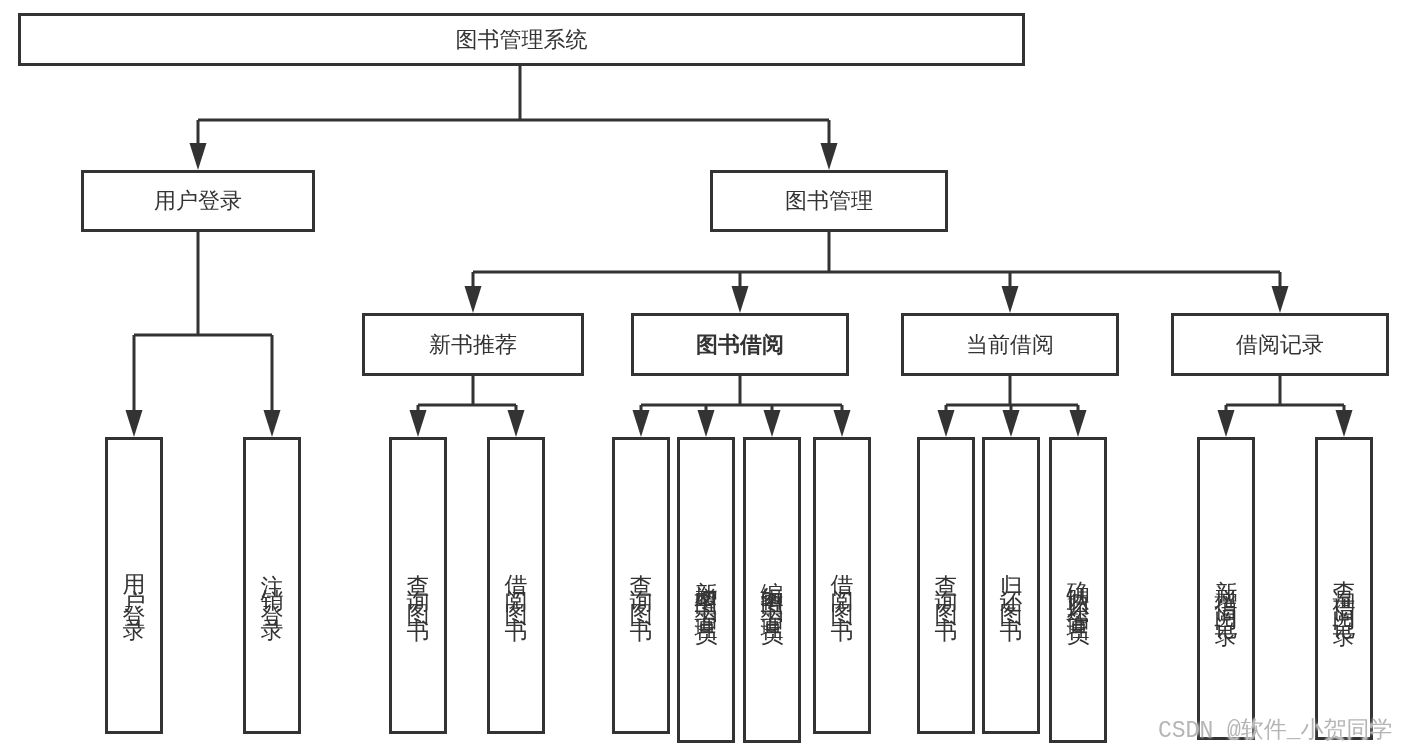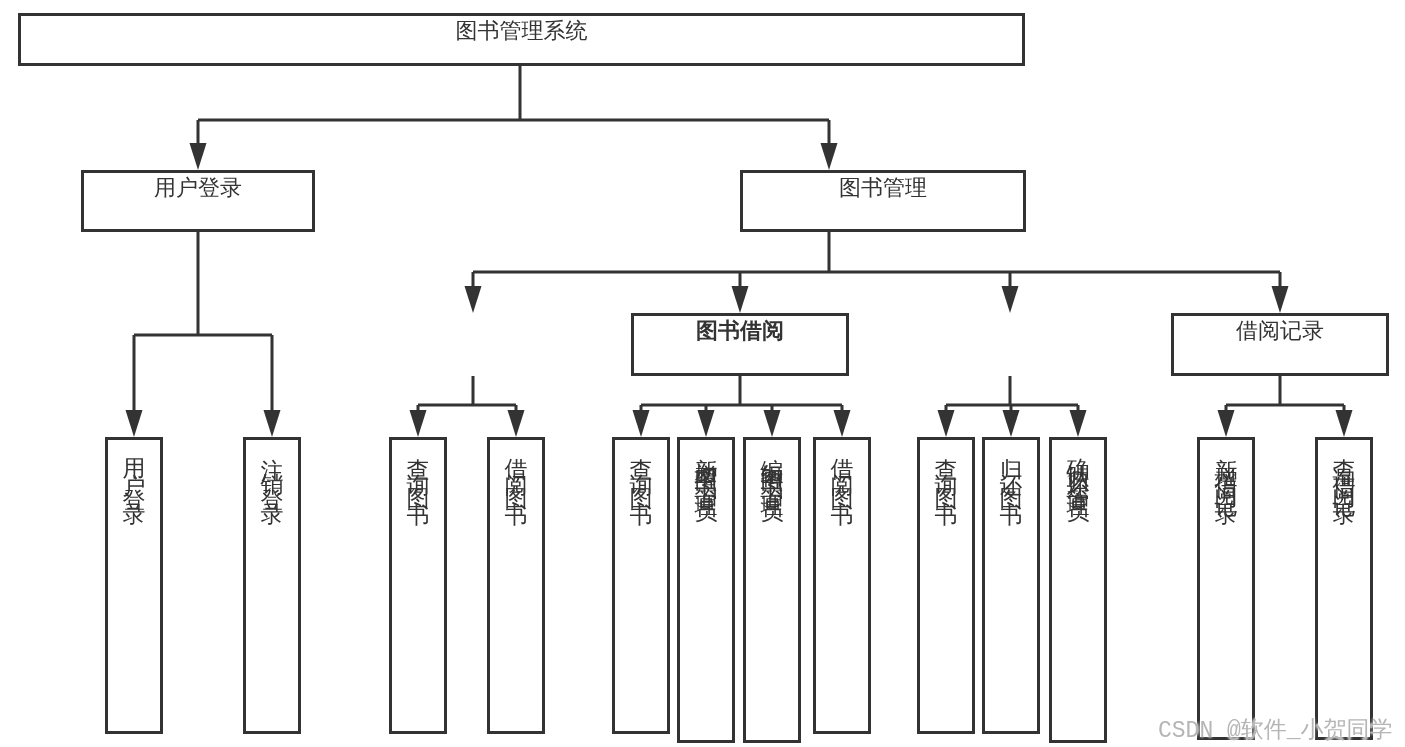--- a/index.html
+++ b/index.html
@@ -29,20 +29,21 @@
   .connector-layer polygon {
     fill: var(--line, #333333);
     stroke: none;
   }
   .hbox, .vbox {
     position: absolute;
     box-sizing: border-box;
     border: 3px solid var(--line, #333333);
     background: #ffffff;
     display: flex;
+    align-items: center;
     justify-content: center;
     color: var(--text, #333333);
   }
   .hbox { font-size: 22px; }
   .vbox {
     width: 58px;
     top: 437px;
     height: 297px;
     font-size: 23px;
   }
@@ -53,21 +54,21 @@
     white-space: nowrap;
   }
   .vbox--mid span  { letter-spacing: 9px; }
   .vbox--long span { letter-spacing: 6px; }
   .vbox--tall { height: 306px; }
   .vbox--rec  { height: 303px; }
 
   
   #n-root { left: 18px;   top: 13px;  width: 1007px; height: 53px; }
   #n-user { left: 81px;   top: 170px; width: 234px;  height: 62px; }
-  #n-mgmt { left: 740px;  top: 170px; width: 286px;  height: 62px; }
+  #n-mgmt { left: 710px;  top: 170px; width: 238px;  height: 62px; }
   #n-rec  { left: 362px;  top: 313px; width: 222px;  height: 63px; }
   #n-bor  { left: 631px;  top: 313px; width: 218px;  height: 63px; font-weight: bold; }
   #n-cur  { left: 901px;  top: 313px; width: 218px;  height: 63px; }
   #n-his  { left: 1171px; top: 313px; width: 218px;  height: 63px; }
   #n-a1 { left: 105px; }  #n-a2 { left: 243px; }
   #n-b1 { left: 389px; }  #n-b2 { left: 487px; }
   #n-c1 { left: 612px; }  #n-c2 { left: 677px; }
   #n-c3 { left: 743px; }  #n-c4 { left: 813px; }
   #n-d1 { left: 917px; }  #n-d2 { left: 982px; }  #n-d3 { left: 1049px; }
   #n-e1 { left: 1197px; } #n-e2 { left: 1315px; }
@@ -130,23 +131,29 @@
     <span>图书管理系统</span>
   </div>
 
   <div class="hbox" id="n-user">
     <span>用户登录</span>
   </div>
   <div class="hbox" id="n-mgmt">
     <span>图书管理</span>
   </div>
 
+  <div class="hbox" id="n-rec">
+    <span>新书推荐</span>
+  </div>
   <div class="hbox" id="n-bor">
     <span>图书借阅</span>
   </div>
+  <div class="hbox" id="n-cur">
+    <span>当前借阅</span>
+  </div>
   <div class="hbox" id="n-his">
     <span>借阅记录</span>
   </div>
 
   <div class="vbox" id="n-a1">
     <span>用户登录</span>
   </div>
   <div class="vbox" id="n-a2">
     <span>注销登录</span>
   </div>

